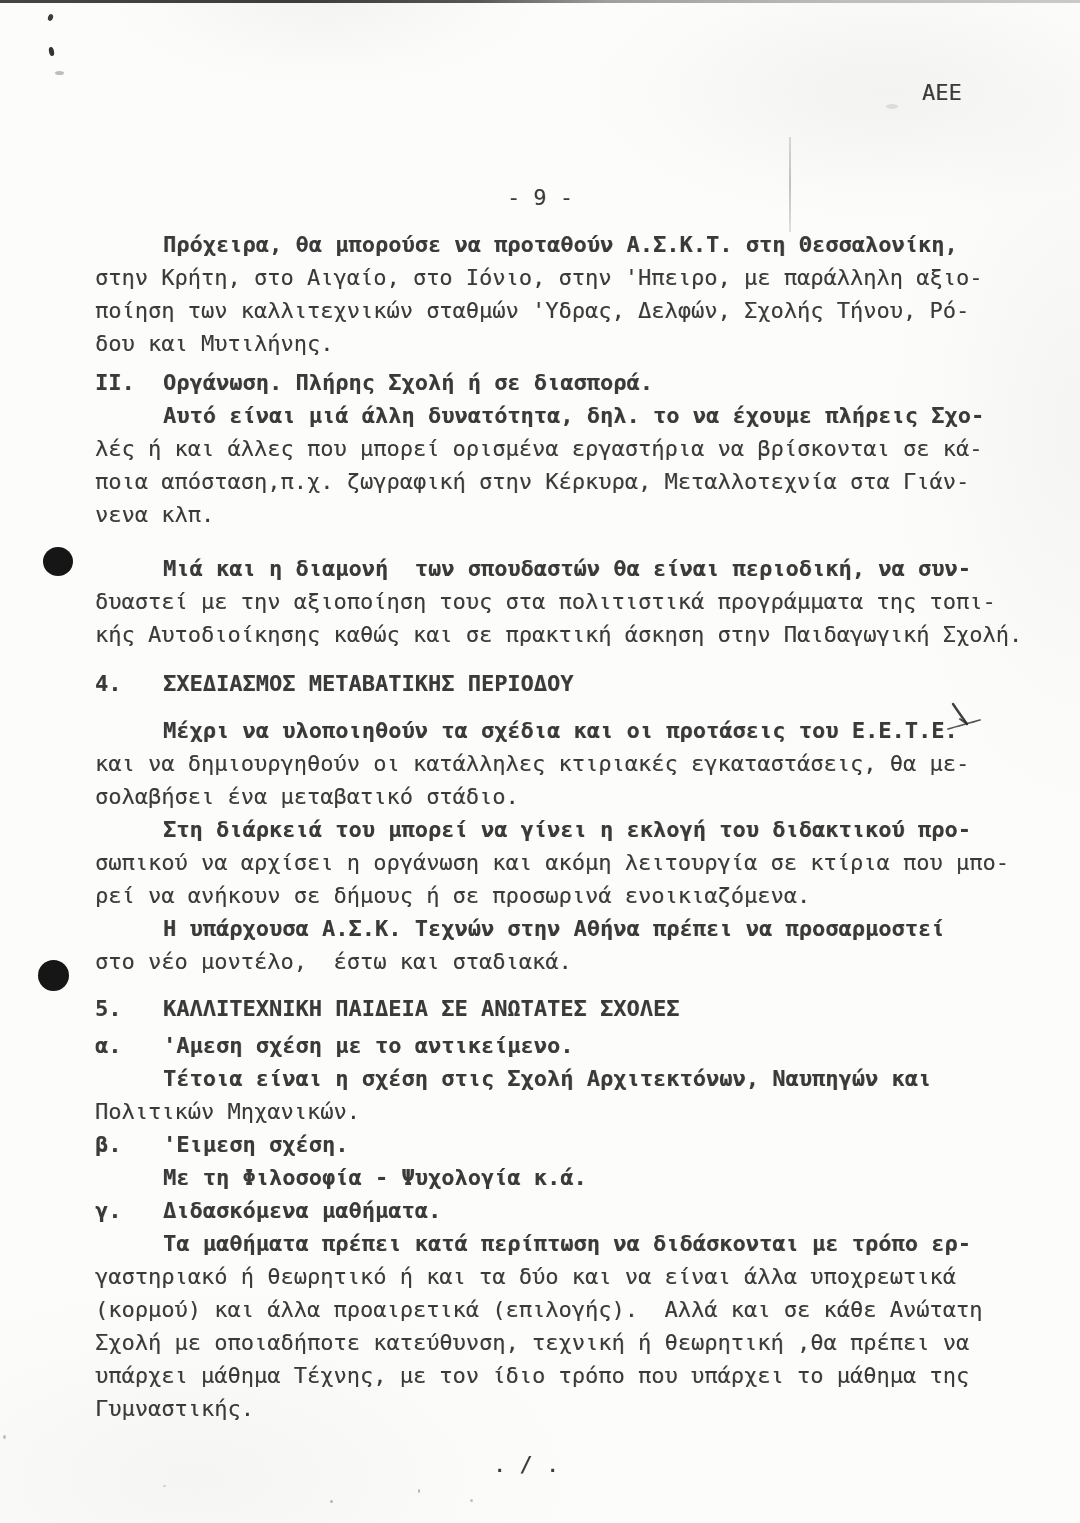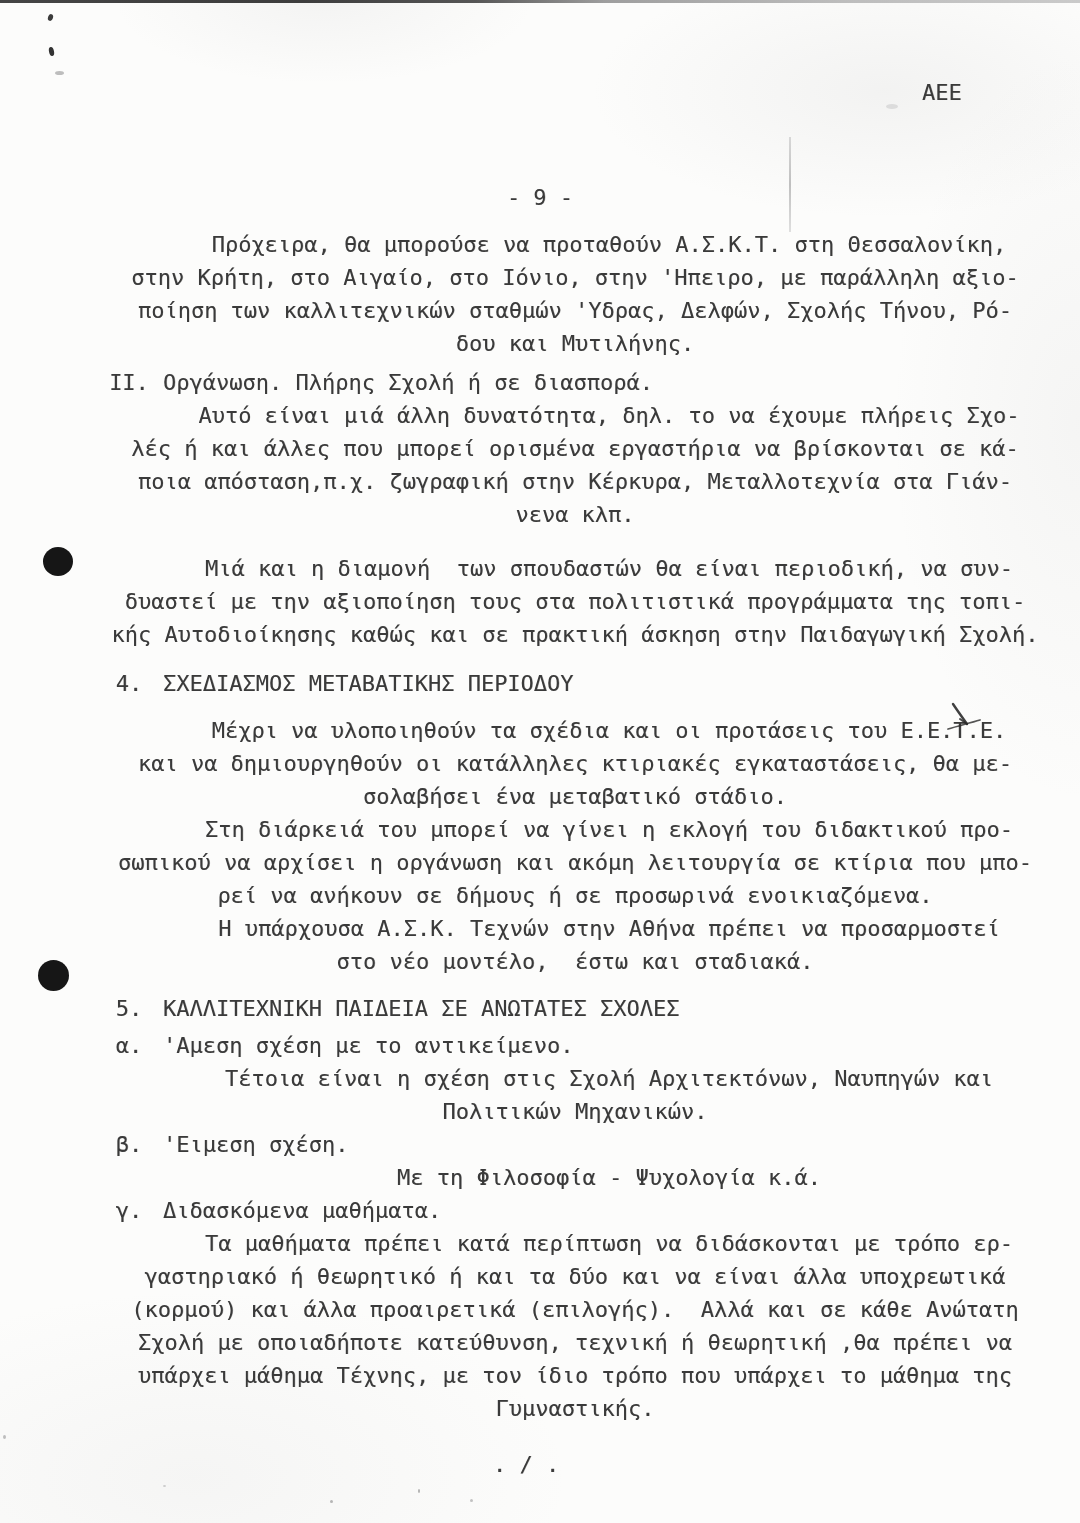--- a/index.html
+++ b/index.html
@@ -15,31 +15,30 @@
       radial-gradient(ellipse 520px 260px at 18% 97%, rgba(185,185,185,0.10), transparent 72%),
       radial-gradient(ellipse 300px 120px at 30% 0%, rgba(170,170,170,0.10), transparent 70%);
     font-family:"DejaVu Sans Mono", monospace;
     color:var(--ink,#3a3a3a);
   }
   .typew{
     font-size:22px;
     line-height:33px;
     white-space:pre;
     text-shadow:0.4px 0.4px 0.6px rgba(55,55,55,0.35);
-    text-align:center;
   }
   .scan-top{
     position:absolute;top:0;left:0;width:100%;height:3px;
     background:linear-gradient(90deg,#454545 0%,#3d3d3d 28%,#565656 44%,#9e9e9e 56%,#bdbdbd 78%,#cacaca 100%);
   }
   .corner-label{position:absolute;left:922px;top:76px;}
   .page-number{position:absolute;left:0;top:181px;width:1080px;text-align:center;}
   .doc-body{position:absolute;left:95px;top:228px;width:960px;}
-  .tline.first{padding-left:68px;}
-  .item{display:flex;}
+  .tline.first{padding-left:68px;font-weight:bold;}
+  .item{display:flex;font-weight:bold;}
   .item .lab{flex:0 0 68px;width:68px;}
   [data-block="sec-ii"]{margin-top:6px;}
   [data-block="p3"]{margin-top:21px;}
   [data-block="h4"]{margin-top:16px;}
   [data-block="p4"]{margin-top:14px;}
   [data-block="h5"]{margin-top:14px;}
   [data-block="item-a"]{margin-top:4px;}
   .footer-mark{position:absolute;left:493px;top:1448px;}
   .hw-mark{position:absolute;left:946px;top:702px;}
   .hole{position:absolute;background:#161616;border-radius:50%;}

